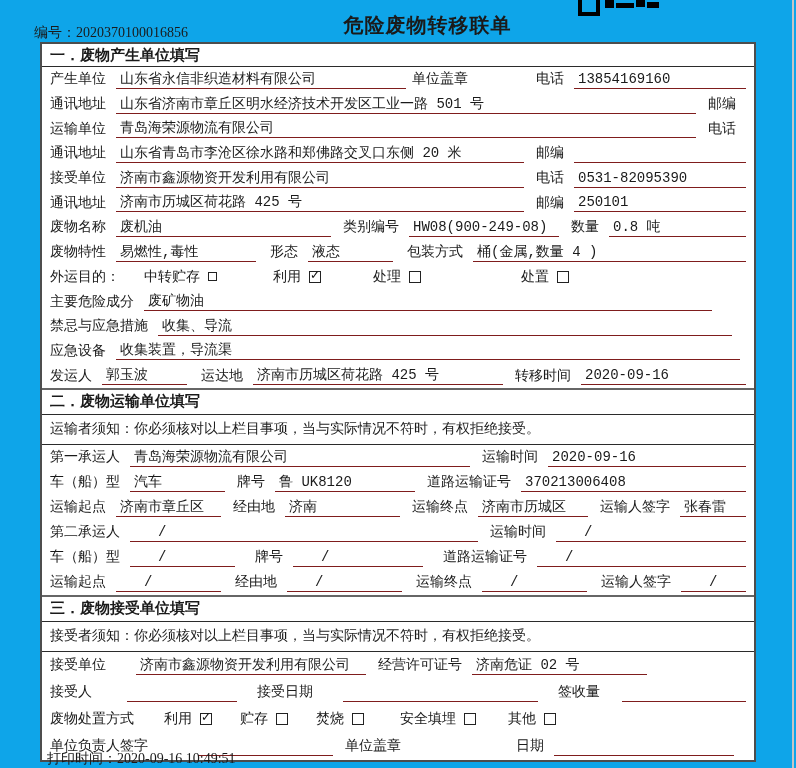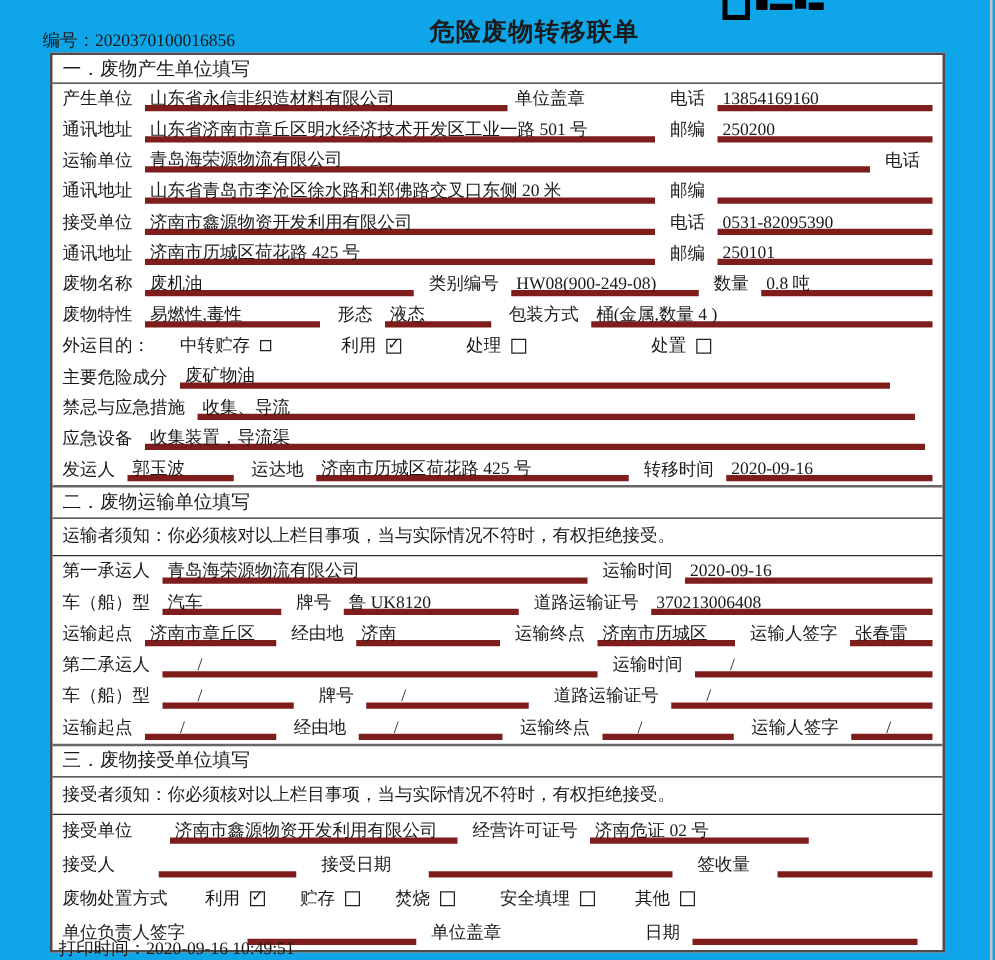--- a/index.html
+++ b/index.html
@@ -15,27 +15,27 @@
   .qr .q3{left:38px;top:3px;width:18px;height:5px;}
   .qr .q4{left:58px;top:-2px;width:9px;height:9px;}
   .qr .q5{left:69px;top:2px;width:12px;height:6px;}
   .edge{position:absolute;right:2px;top:0;bottom:0;width:2px;background:#c6c6c6;}
 
   .form{position:absolute;left:40px;top:42px;width:716px;border:2px solid #4d4d4d;box-sizing:border-box;background:#fff;}
   .row{display:flex;align-items:center;padding:0 8px;box-sizing:border-box;}
   .s1r{height:24.7px;}
   .s2r{height:25px;}
   .s3r{height:27px;}
-  .sec-h{height:22px;display:flex;align-items:center;padding:0 8px;font-weight:normal;font-size:15px;
+  .sec-h{height:22px;display:flex;align-items:center;padding:0 8px;font-weight:bold;font-size:15px;
          font-family:"Liberation Sans","DejaVu Sans",sans-serif;border-bottom:1px solid #2b2b2b;}
   .sec-h.mid{height:24px;border-top:2px solid #666;}
   .note{height:30px;border-bottom:1px solid #2b2b2b;}
   .lbl{white-space:nowrap;flex-shrink:0;margin-right:10px;}
-  .u{display:inline-block;height:19px;line-height:19px;border-bottom:5px solid #7f1d1d;
-     padding:0 4px;box-sizing:border-box;white-space:nowrap;flex-shrink:0;overflow:visible;}
+  .u{display:inline-block;height:19px;line-height:19px;border-bottom:1px solid #7f1d1d;
+     padding:0 4px;box-sizing:border-box;white-space:nowrap;flex-shrink:0;overflow:visible;font-family:Liberation Mono, monospace;}
   .gr{flex:1 1 auto;}
   .sp{flex:1 1 auto;}
   .slash{padding-left:28px;}
   .w85{width:85px}.w95{width:95px}.w105{width:105px}.w110{width:110px}.w115{width:115px}
   .w130{width:130px}.w135{width:135px}.w140{width:140px}.w150{width:150px}.w172{width:172px}
   .w175{width:175px}.w180{width:180px}.w190{width:190px}.w195{width:195px}.w215{width:215px}
   .w230{width:230px}.w250{width:250px}.w290{width:290px}.w340{width:340px}
   .ml6{margin-left:6px}.ml12{margin-left:12px}.ml14{margin-left:14px}.ml20{margin-left:20px}
   .ml25{margin-left:25px}.ml28{margin-left:28px}.ml32{margin-left:32px}.ml36{margin-left:36px}
   .ml40{margin-left:40px}.ml52{margin-left:52px}.ml56{margin-left:56px}.ml100{margin-left:100px}
@@ -74,21 +74,20 @@
       <span class="lbl ml6">单位盖章</span>
       <span class="sp"></span>
       <span class="lbl">电话</span>
       <span class="u w172">13854169160</span>
     </div>
 
     <div class="row s1r">
       <span class="lbl">通讯地址</span>
       <span class="u gr mr12">山东省济南市章丘区明水经济技术开发区工业一路 501 号</span>
       <span class="lbl">邮编</span>
-      <span class="u w172">250200</span>
     </div>
 
     <div class="row s1r">
       <span class="lbl">运输单位</span>
       <span class="u gr mr12">青岛海荣源物流有限公司</span>
       <span class="lbl">电话</span>
     </div>
 
     <div class="row s1r">
       <span class="lbl">通讯地址</span>

